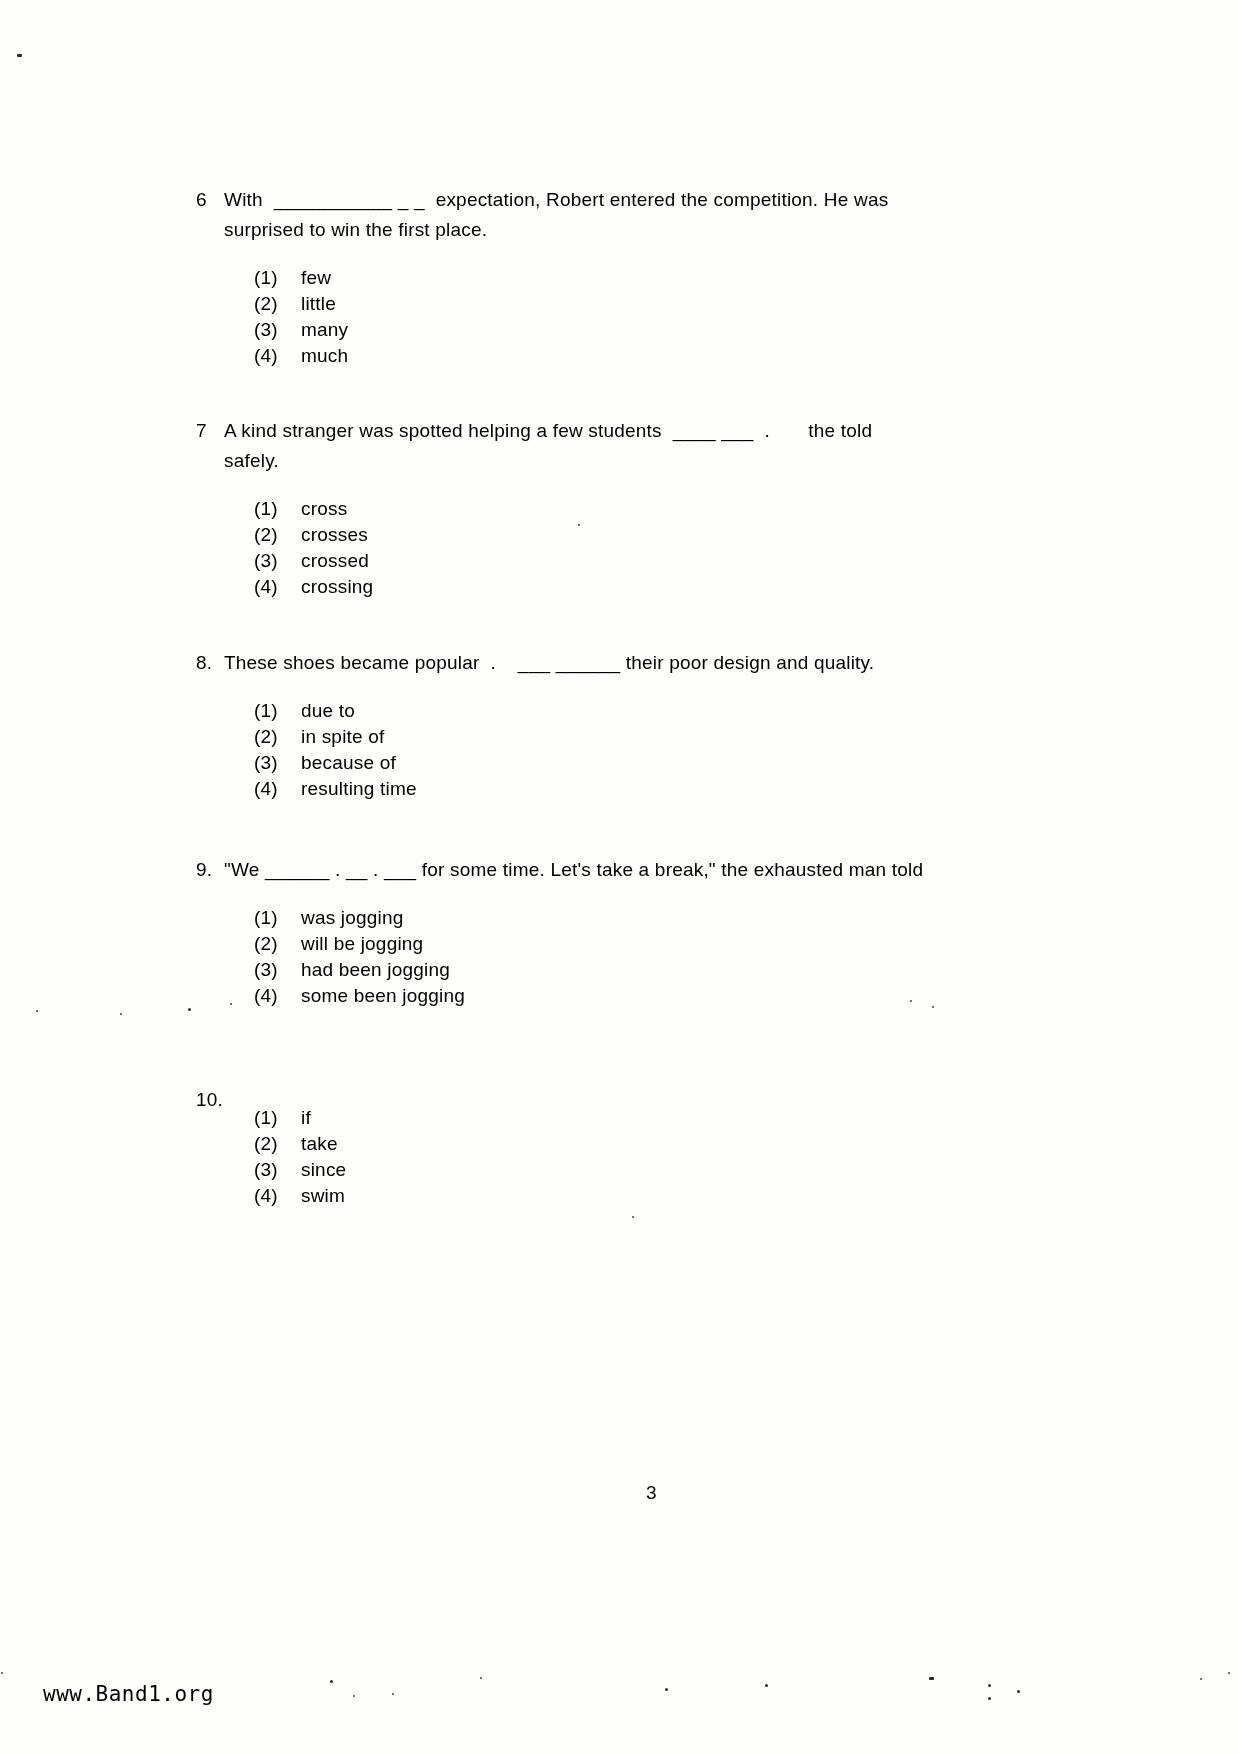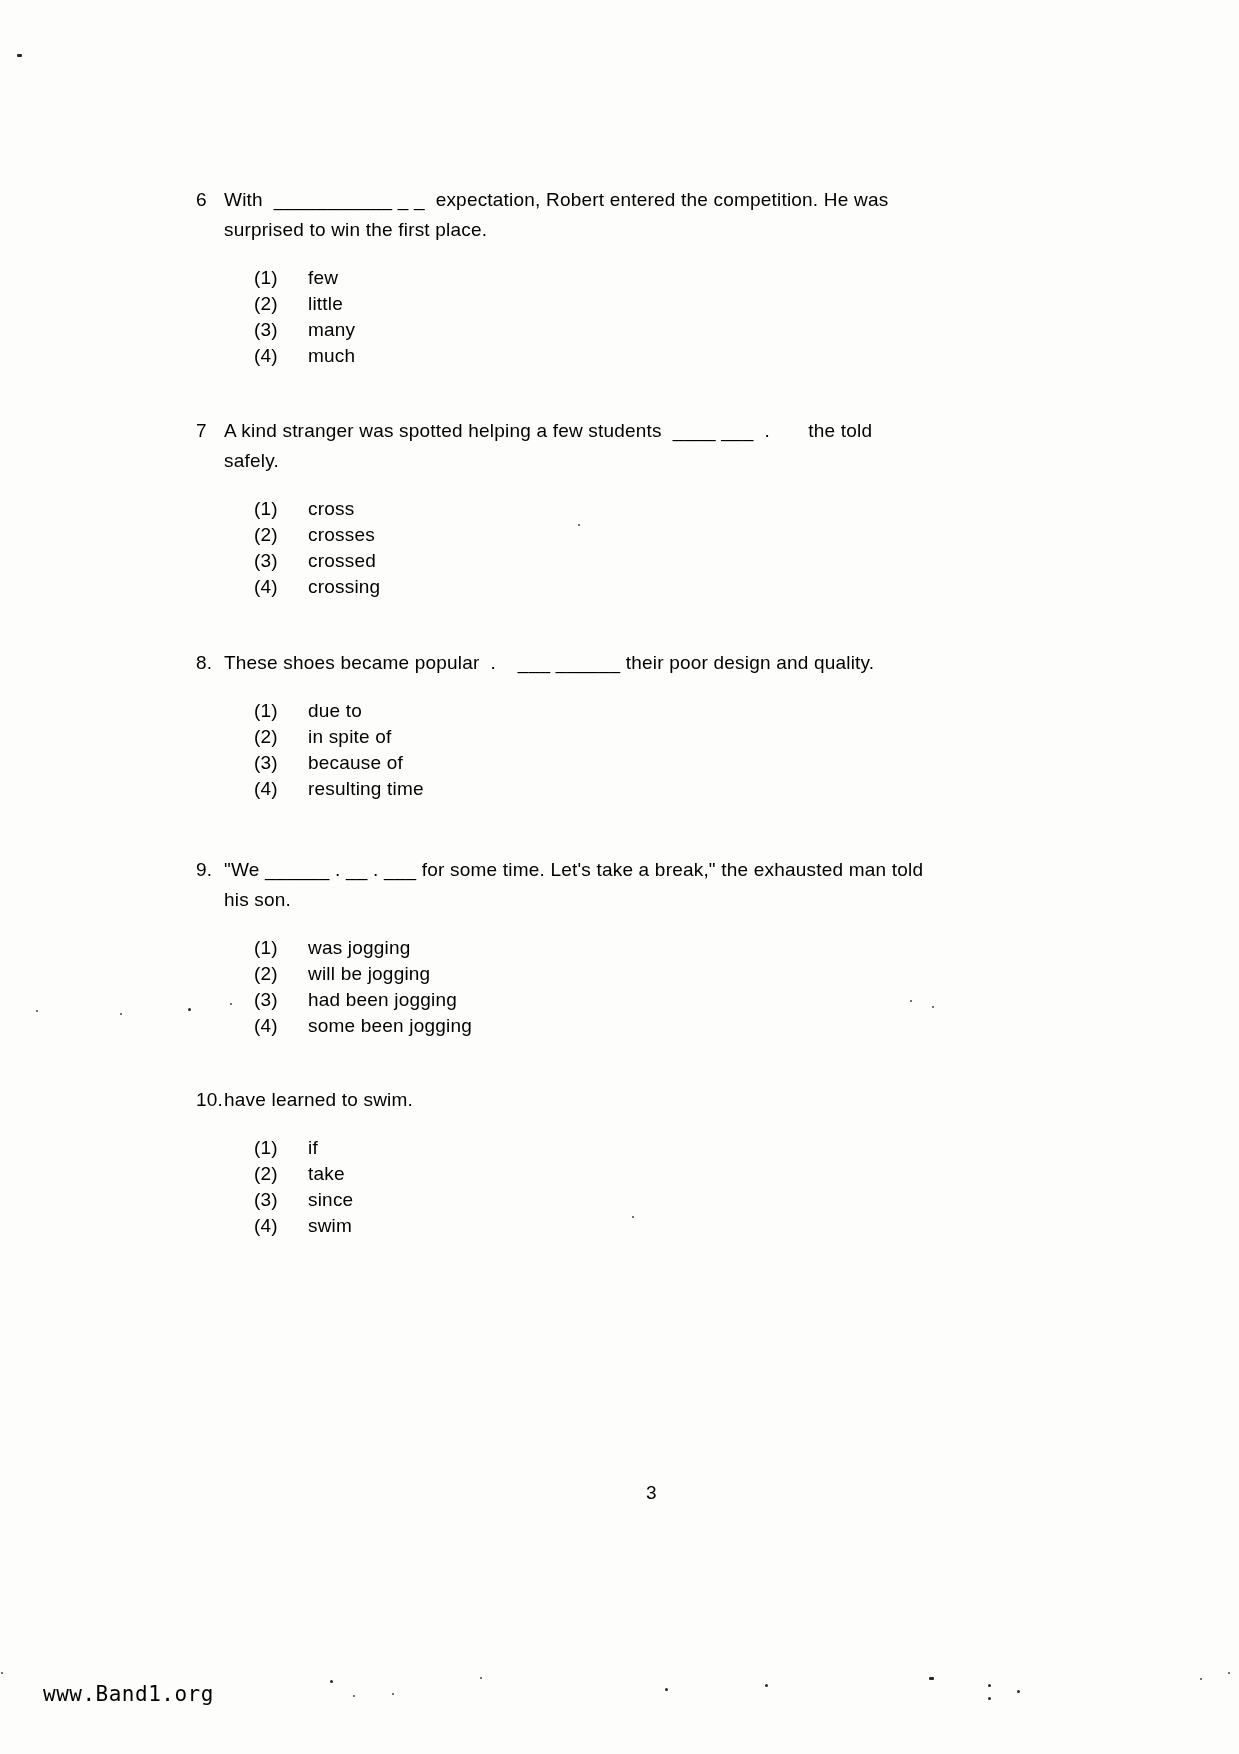--- a/index.html
+++ b/index.html
@@ -34,21 +34,21 @@
     line-height: 30px;
     white-space: pre-wrap;
   }
   .options {
     list-style: none;
     margin: 20px 0 0 0;
     padding: 0;
   }
   .option { position: relative; height: 26px; }
   .onum  { position: absolute; left: 58px;  line-height: 26px; }
-  .otext { position: absolute; left: 112px; line-height: 26px; white-space: pre-wrap; }
+  .otext { position: absolute; left: 105px; line-height: 26px; white-space: pre-wrap; }
 
   .page-number {
     position: absolute;
     left: 646px;
     top: 1480px;
     font-size: 19px;
     line-height: 26px;
   }
   .watermark {
     position: absolute;
@@ -148,21 +148,20 @@
         <span class="onum">(4)</span>
         <span class="otext">resulting time</span>
       </li>
     </ul>
   </section>
 
   <section class="question scan" style="top:855px">
     <div class="qnum">9.</div>
     <div class="stem">
       <div class="stem-line">"We ______ . __ . ___ for some time. Let's take a break," the exhausted man told</div>
-      <div class="stem-line">his son.</div>
     </div>
     <ul class="options">
       <li class="option">
         <span class="onum">(1)</span>
         <span class="otext">was jogging</span>
       </li>
       <li class="option">
         <span class="onum">(2)</span>
         <span class="otext">will be jogging</span>
       </li>
@@ -173,21 +172,20 @@
       <li class="option">
         <span class="onum">(4)</span>
         <span class="otext">some been jogging</span>
       </li>
     </ul>
   </section>
 
   <section class="question scan" style="top:1085px">
     <div class="qnum">10.</div>
     <div class="stem">
-      <div class="stem-line">have learned to swim.</div>
     </div>
     <ul class="options">
       <li class="option">
         <span class="onum">(1)</span>
         <span class="otext">if</span>
       </li>
       <li class="option">
         <span class="onum">(2)</span>
         <span class="otext">take</span>
       </li>

